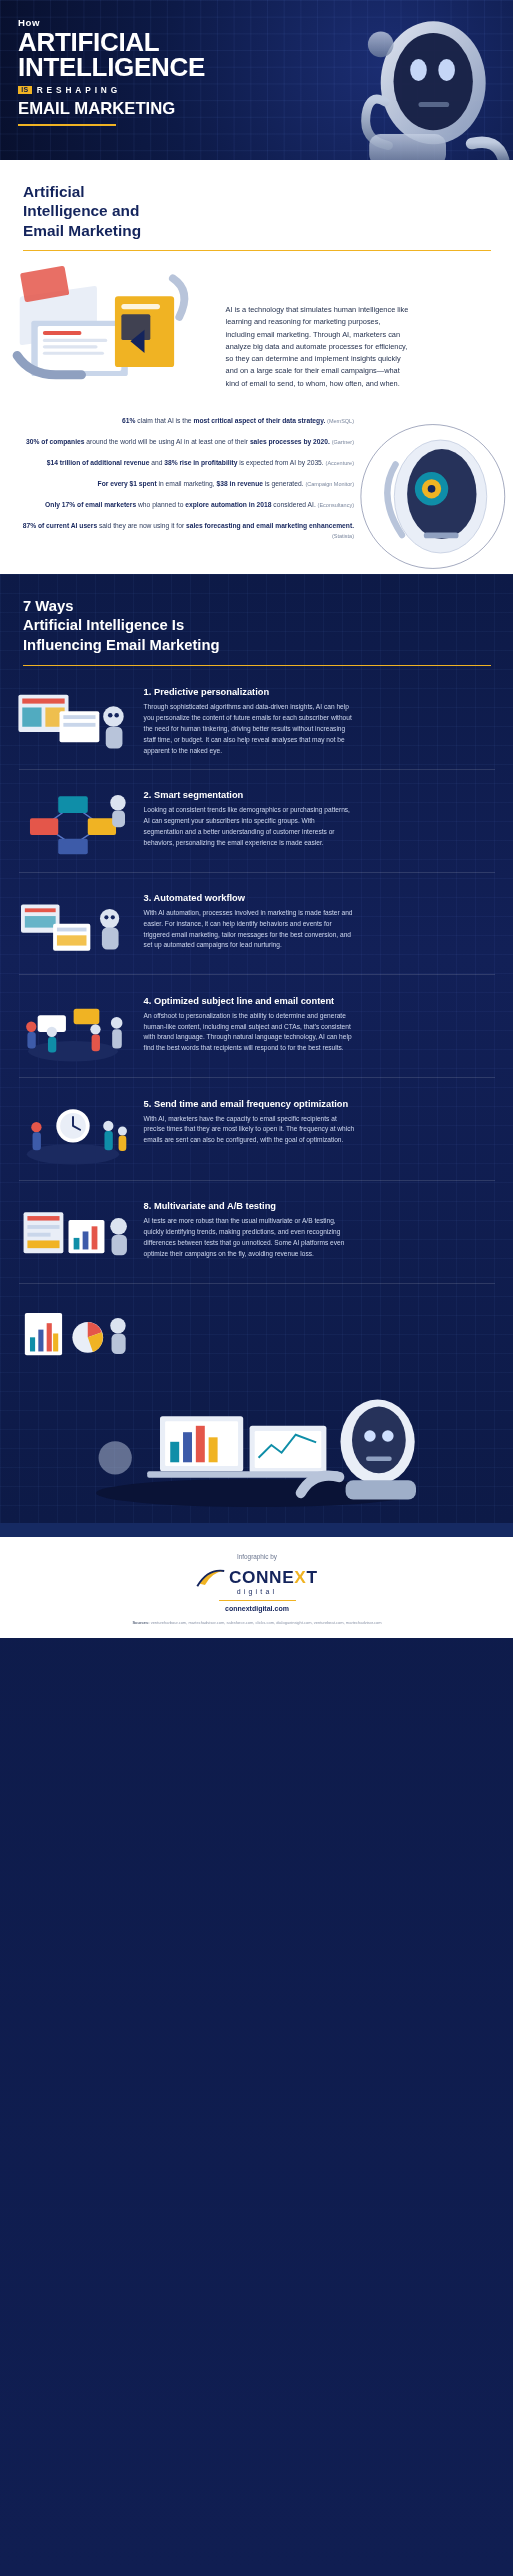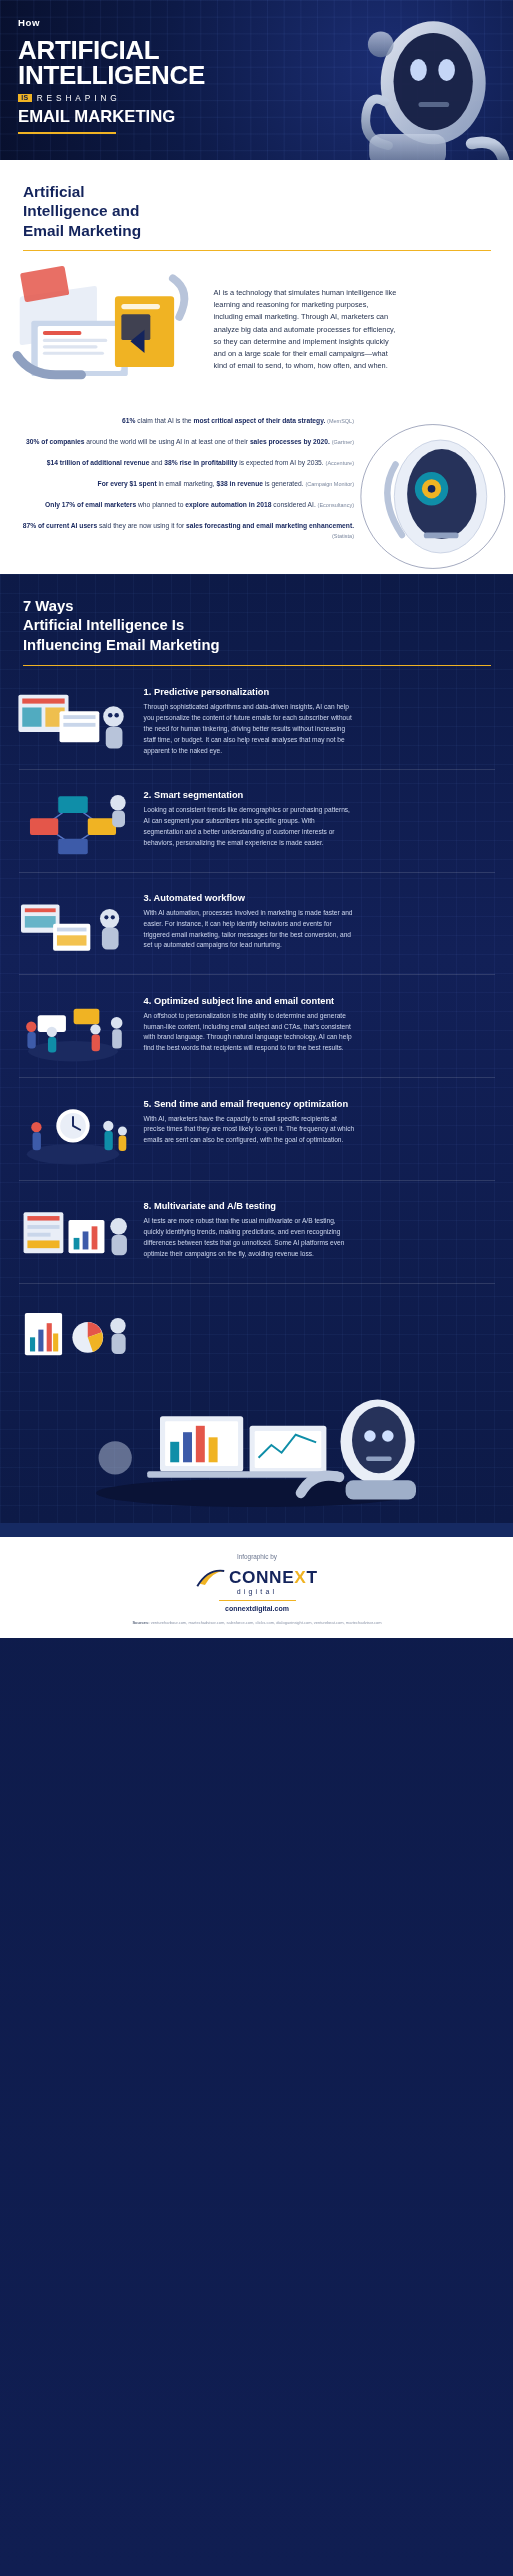--- a/index.html
+++ b/index.html
@@ -32,36 +32,36 @@
       linear-gradient(90deg, rgba(120,160,255,.07) 0.6px, transparent 0.6px);
     background-size: 16.7px 16.7px;
   }
   .hero-robot{
     position:absolute; right:-6.4px; top:6.4px; width:212px; height:160px;
     opacity:.95;
   }
   .hero-text{ position:absolute; left:18px; top:16.7px; z-index:3;}
   .hero-how{
     font-size:9.6px; letter-spacing:0.6px; font-weight:bold; color:#ffffff;
-    margin-bottom:10px;
+    margin-bottom:2px;
   }
   .hero-ai{
     font-size:26px; line-height:.96; font-weight:bold; letter-spacing:-0.3px;
     color:#ffffff;
   }
   .hero-ai .l2{ display:block;text-align:center; }
   .hero-reshaping{
     margin-top:5.1px; display:flex; align-items:center; gap:5.1px;
   }
   .hero-is{
     display:inline-block; background:#f0b323; color:#0d1a47; font-weight:bold;
     font-size:7px; padding:0.6px 3.2px; letter-spacing:0.3px;
   }
   .hero-resh{
-    font-size:8.3px; letter-spacing:3.9px; color:#ffffff; font-weight:normal;
+    font-size:8.3px; letter-spacing:3.9px; color:#ffffff; font-weight:bold;
   }
   .hero-em{
     margin-top:4.5px; font-size:16.7px; font-weight:bold; letter-spacing:0px; color:#ffffff;
   }
   .hero-rule{
     width:98px; height:1.9px; background:#f0b323; margin-top:5.1px;
   }
 
   
   .white{
@@ -69,21 +69,21 @@
   }
   .sec-title{
     font-size:15.4px; font-weight:bold; color:#14245c; line-height:1.25;
     padding-left:23px;
   }
   .title-rule{
     height:1.3px; background:#f0b323; margin:10.3px 23px 0 23px;
   }
 
   .intro-wrap{
-    display:flex; gap:9px; padding: 7.7px 18px 0 11.6px; align-items:flex-start;
+    display:flex; gap:21px; padding: 7.7px 18px 0 11.6px; align-items:center;
   }
   .intro-img{
     width:193px; height:148px; flex:none; position:relative;
   }
   .intro-copy{
     font-size:7.4px; line-height:1.65; color:#25324f; padding-top:28px;
     max-width:186px;
   }
 
   

